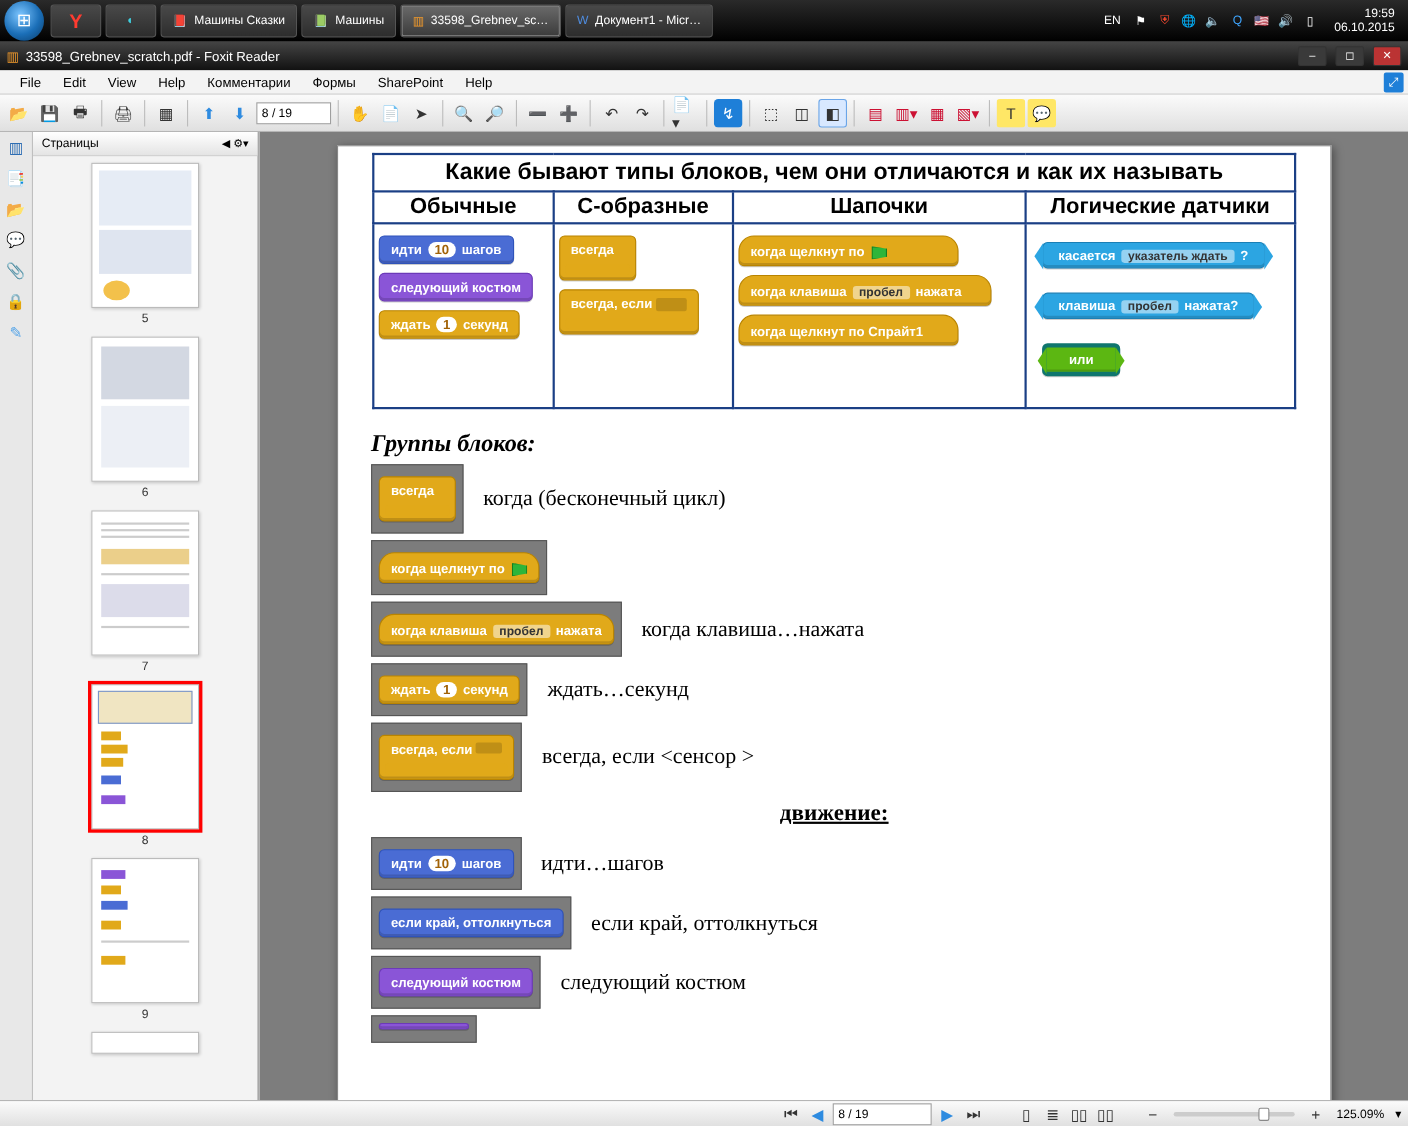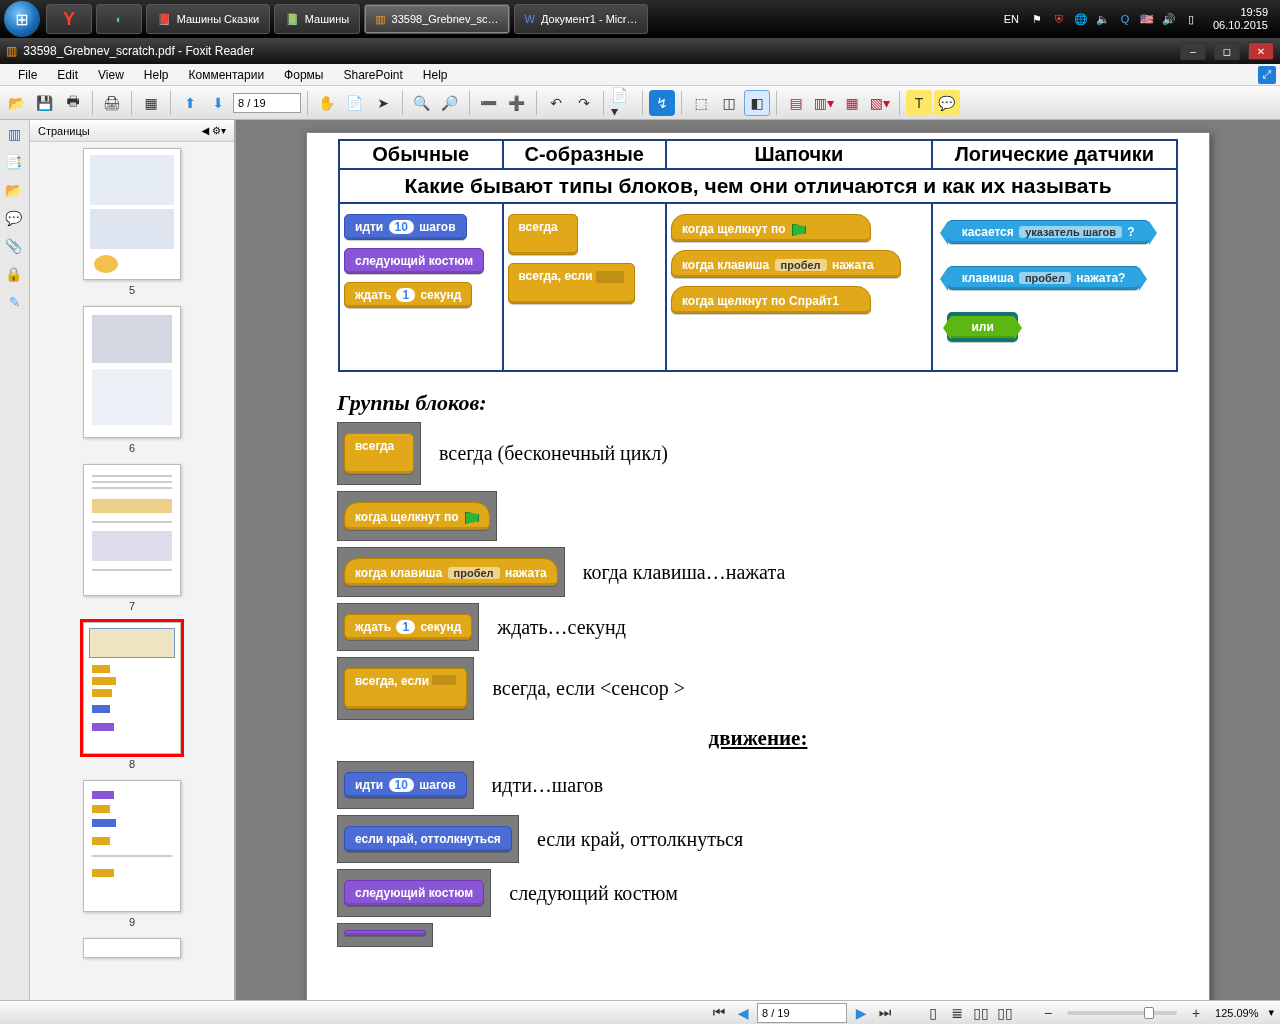--- a/index.html
+++ b/index.html
@@ -57,21 +57,21 @@
 .page { width: 904px; margin: 12px auto 0; background:#fff; border:1px solid #888; padding: 0; box-shadow: 2px 2px 8px rgba(0,0,0,.4); position:relative; min-height:900px;}
 
 
 .blk-table { border:2px solid #1b3f85; border-collapse:collapse; width: 840px; margin: 6px auto 0; font-family: "Times New Roman", serif; }
 .blk-table th.title { font-size: 21px; font-weight:bold; padding: 4px; border:2px solid #1b3f85; }
 .blk-table th.col { font-size: 20px; font-weight:bold; padding: 2px 6px; border:2px solid #1b3f85; }
 .blk-table td { border:2px solid #1b3f85; vertical-align: top; padding: 6px 4px 10px; }
 
 
 .sb { display:inline-block; color:#fff; font-size: 12px; font-weight:bold; border-radius: 5px; padding: 5px 10px; margin: 4px 0; box-shadow: inset 0 -2px 0 rgba(0,0,0,.15), 0 1px 0 rgba(0,0,0,.2); white-space:nowrap; }
-.sb .pill { background:#fff; color:#3b82f6; border-radius:8px; padding: 0 6px; margin: 0 2px; font-weight:bold; }
+.sb .pill { background:#fff; color:#a16207; border-radius:8px; padding: 0 6px; margin: 0 2px; font-weight:bold; }
 .sb .drop { background:rgba(255,255,255,.5); color:#333; border-radius:3px; padding:0 6px; margin:0 2px; font-size:11px;}
 .sb-blue { background:#4a6cd4; border:1px solid #2f53ba; }
 .sb-purple { background:#8a55d7; border:1px solid #6c3ab8; }
 .sb-orange { background:#e1a91a; border:1px solid #b98400; }
 .sb-cyan { background:#2ca5e2; border:1px solid #1a7fb5; }
 .sb-green { background:#5cb712; border:4px solid #0f766e; }
 .sb-hat { border-radius: 14px 14px 5px 5px; padding-top:7px; }
 .sb-c { position:relative; padding: 5px 10px 20px 10px; min-width:70px; }
 .sb-c::after { content:""; position:absolute; left:5px; bottom:4px; right:5px; height:10px; background:inherit; opacity:.4; border-radius:3px;}
 .sb-bool { position:relative; padding: 4px 14px; }
@@ -272,57 +272,57 @@
         <div class="thumb-page" style="height:20px;"></div>
       </div>
     </div>
   </div>
 
   <div class="doc-area">
     <div class="page">
       <table class="blk-table">
         <tbody>
             <tr>
+              <th class="title" colspan="4">Какие бывают типы блоков, чем они отличаются и как их называть</th>
+            </tr>
+        <tr>
           <th class="col">Обычные</th>
           <th class="col">С-образные</th>
           <th class="col">Шапочки</th>
           <th class="col">Логические датчики</th>
         </tr>
-        <tr>
-              <th class="title" colspan="4">Какие бывают типы блоков, чем они отличаются и как их называть</th>
-            </tr>
         <tr>
           <td style="width:160px;">
             <div class="sb sb-blue"><span>идти</span> <span class="pill">10</span> <span>шагов</span></div><br>
             <div class="sb sb-purple">следующий костюм</div><br>
             <div class="sb sb-orange"><span>ждать</span> <span class="pill">1</span> <span>секунд</span></div>
           </td>
           <td style="width:160px;">
             <div class="sb sb-orange sb-c">всегда</div><br>
             <div class="sb sb-orange sb-c"><span>всегда, если</span> <span style="display:inline-block;width:28px;height:12px;background:rgba(0,0,0,.15);border-radius:2px;vertical-align:middle;"></span></div>
           </td>
           <td style="width:260px;">
             <div class="sb sb-orange sb-hat" style="min-width:200px;"><span>когда щелкнут по</span> <span class="flag"></span></div><br>
             <div class="sb sb-orange sb-hat" style="min-width:230px;"><span>когда клавиша</span> <span class="drop">пробел</span> <span>нажата</span></div><br>
             <div class="sb sb-orange sb-hat" style="min-width:200px;">когда щелкнут по  Спрайт1</div>
           </td>
           <td style="width:240px; padding-left:14px;">
-            <div style="margin:6px 0;"><span class="sb sb-cyan sb-bool"><span>касается</span> <span class="drop">указатель шагов</span> <span>?</span></span></div>
+            <div style="margin:6px 0;"><span class="sb sb-cyan sb-bool"><span>касается</span> <span class="drop">указатель ждать</span> <span>?</span></span></div>
             <div style="margin:14px 0;"><span class="sb sb-cyan sb-bool"><span>клавиша</span> <span class="drop">пробел</span> <span>нажата?</span></span></div>
             <div style="margin:14px 0;"><span class="sb sb-green sb-bool">&nbsp;&nbsp;<span>или</span>&nbsp;&nbsp;</span></div>
           </td>
         </tr>
       </tbody>
         </table>
 
       <div class="section-head">Группы блоков:</div>
 
       <div class="blk-row">
         <span class="blkwrap-gray"><span class="sb sb-orange sb-c">всегда</span></span>
-        <span class="body-text">всегда (бесконечный цикл)</span>
+        <span class="body-text">когда (бесконечный цикл)</span>
       </div>
       <div class="blk-row">
         <span class="blkwrap-gray"><span class="sb sb-orange sb-hat"><span>когда щелкнут по</span> <span class="flag"></span></span></span>
       </div>
       <div class="blk-row">
         <span class="blkwrap-gray"><span class="sb sb-orange sb-hat"><span>когда клавиша</span> <span class="drop">пробел</span> <span>нажата</span></span></span>
         <span class="body-text">когда клавиша…нажата</span>
       </div>
       <div class="blk-row">
         <span class="blkwrap-gray"><span class="sb sb-orange"><span>ждать</span> <span class="pill">1</span> <span>секунд</span></span></span>

